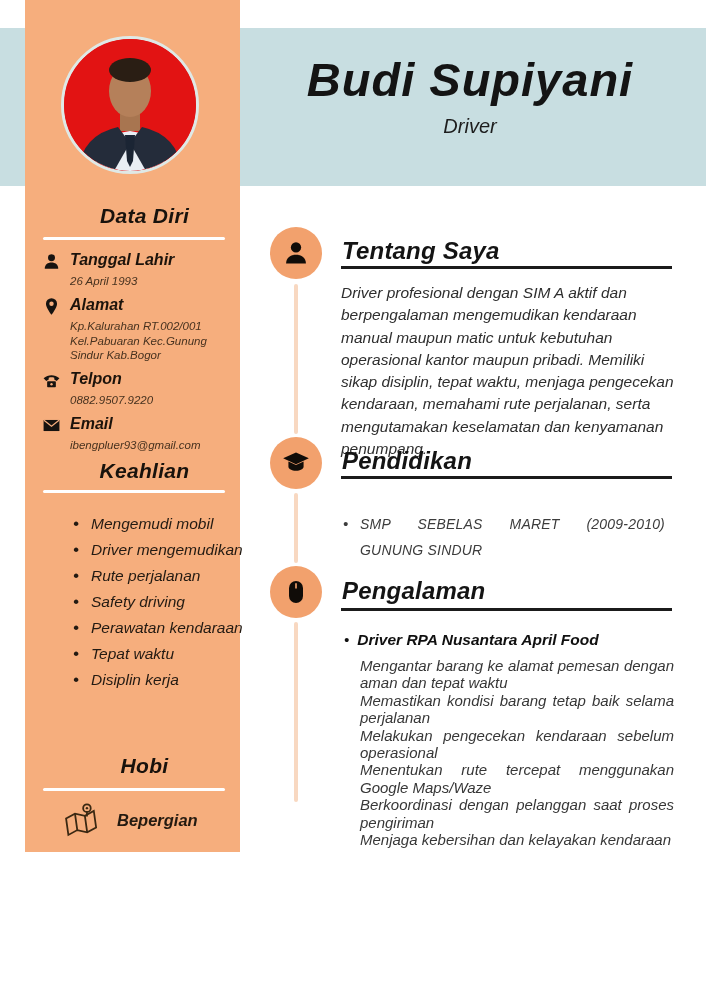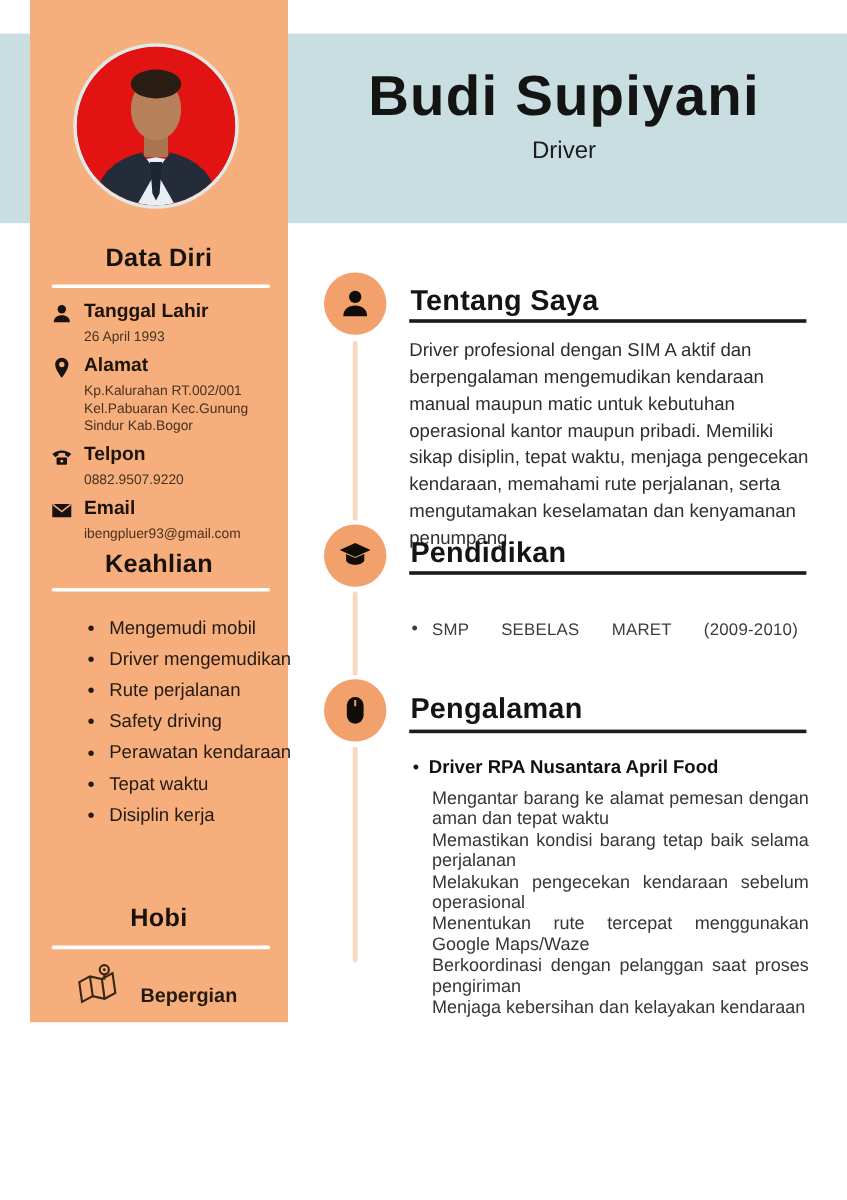--- a/index.html
+++ b/index.html
@@ -1,47 +1,47 @@
 <!DOCTYPE html>
 <html><head>
 <meta charset="utf-8">
 <style>
   html,body{margin:0;padding:0;background:#fff;}
   .page{position:relative;width:706px;height:852px;background:#ffffff;overflow:hidden;
-        font-family:"Liberation Sans",sans-serif;color:#1b1b1b;}
+        font-family:"Liberation Sans",sans-serif;color:#1b1b1b;font-style:italic;}
   .band{position:absolute;left:0;width:706px;background:#c8dee1;}
   .band.top{top:28px;height:158px;}
   .band.bottom{top:972px;height:28px;}
 
   
   .name-block{position:absolute;left:240px;top:52px;width:460px;text-align:center;}
   .name{font-size:47px;font-weight:700;line-height:56px;letter-spacing:1px;color:#141414;}
   .role{font-size:20px;line-height:26px;margin-top:5px;color:#1d1d1d;}
 
   
   .sidebar{position:absolute;left:25px;top:0;width:215px;height:1000px;background:#f6ae7d;}
   .photo-wrap{position:absolute;left:36px;top:36px;width:138px;height:138px;border-radius:50%;
               border:3px solid #dfe9e6;overflow:hidden;box-sizing:border-box;background:#e21313;}
   .sb-title{position:absolute;left:0;width:100%;text-align:center;font-weight:700;font-size:21px;
-            color:#18120c;letter-spacing:.3px;}
+            color:#18120c;letter-spacing:.3px;padding-left:12px;}
   .sb-rule{position:absolute;left:18px;width:182px;height:3px;background:#ffffff;border-radius:2px;}
 
   .contact{position:absolute;left:17px;top:251px;width:192px;}
   .c-row{display:flex;gap:7px;margin-bottom:7px;}
   .c-icon{flex:0 0 21px;width:21px;padding-top:1px;}
   .c-icon svg{width:19px;height:19px;display:block;}
   .c-label{font-size:16px;font-weight:700;color:#1c130b;line-height:1.15;}
   .c-value{font-size:11.5px;color:#47321f;line-height:1.26;margin-top:5px;}
 
   .skills{position:absolute;left:46px;top:511px;width:172px;margin:0;padding:0;}
   .skills li{list-style:none;position:relative;padding-left:20px;font-size:15.5px;
              color:#231a12;line-height:26px;}
   .skills li::before{content:"\2022";position:absolute;left:2px;top:0;font-size:17px;}
 
-  .hob{position:absolute;left:36px;display:flex;align-items:flex-end;gap:16px;}
+  .hob{position:absolute;left:36px;display:flex;align-items:center;gap:16px;}
   .hob-icon{width:40px;height:40px;display:flex;align-items:center;justify-content:center;}
   .hob-icon svg{width:38px;height:38px;}
   .hob-label{font-size:16.5px;font-weight:700;color:#241a10;}
 
   
   .sec-circle{position:absolute;width:52px;height:52px;border-radius:50%;background:#f2a16d;
               display:flex;align-items:center;justify-content:center;}
   .sec-circle svg{width:28px;height:28px;}
   .sec-title{position:absolute;left:342px;font-size:24px;font-weight:700;color:#141414;letter-spacing:.2px;text-align:right;}
   .sec-rule{position:absolute;left:341px;width:331px;height:3px;background:#1b1b1b;}
@@ -218,20 +218,21 @@
       <path d="M5.5 10.8v4.4c0 1.8 2.9 3.4 6.5 3.4s6.5-1.6 6.5-3.4v-4.4l-6.5 3z"></path>
     </svg>
   </div>
   <div class="sec-title" style="top:447px">Pendidikan</div>
   <div class="sec-rule" style="top:476px"></div>
 
   <div class="edu">
     <span class="edu-b">•</span>
     <div class="edu-lines">
       <div class="edu-l1">SMP SEBELAS MARET (2009-2010)</div>
+      <div class="edu-l2">GUNUNG SINDUR</div>
     </div>
   </div>
 
   <div class="sec-circle" style="left:270px;top:566px">
     <svg viewBox="0 0 24 24">
       <rect x="6" y="2.5" width="12" height="19" rx="6" fill="#100c08"></rect>
       <line x1="12" y1="4.5" x2="12" y2="9" stroke="#f2a16d" stroke-width="1.4"></line>
     </svg>
   </div>
   <div class="sec-title" style="top:577px">Pengalaman</div>

